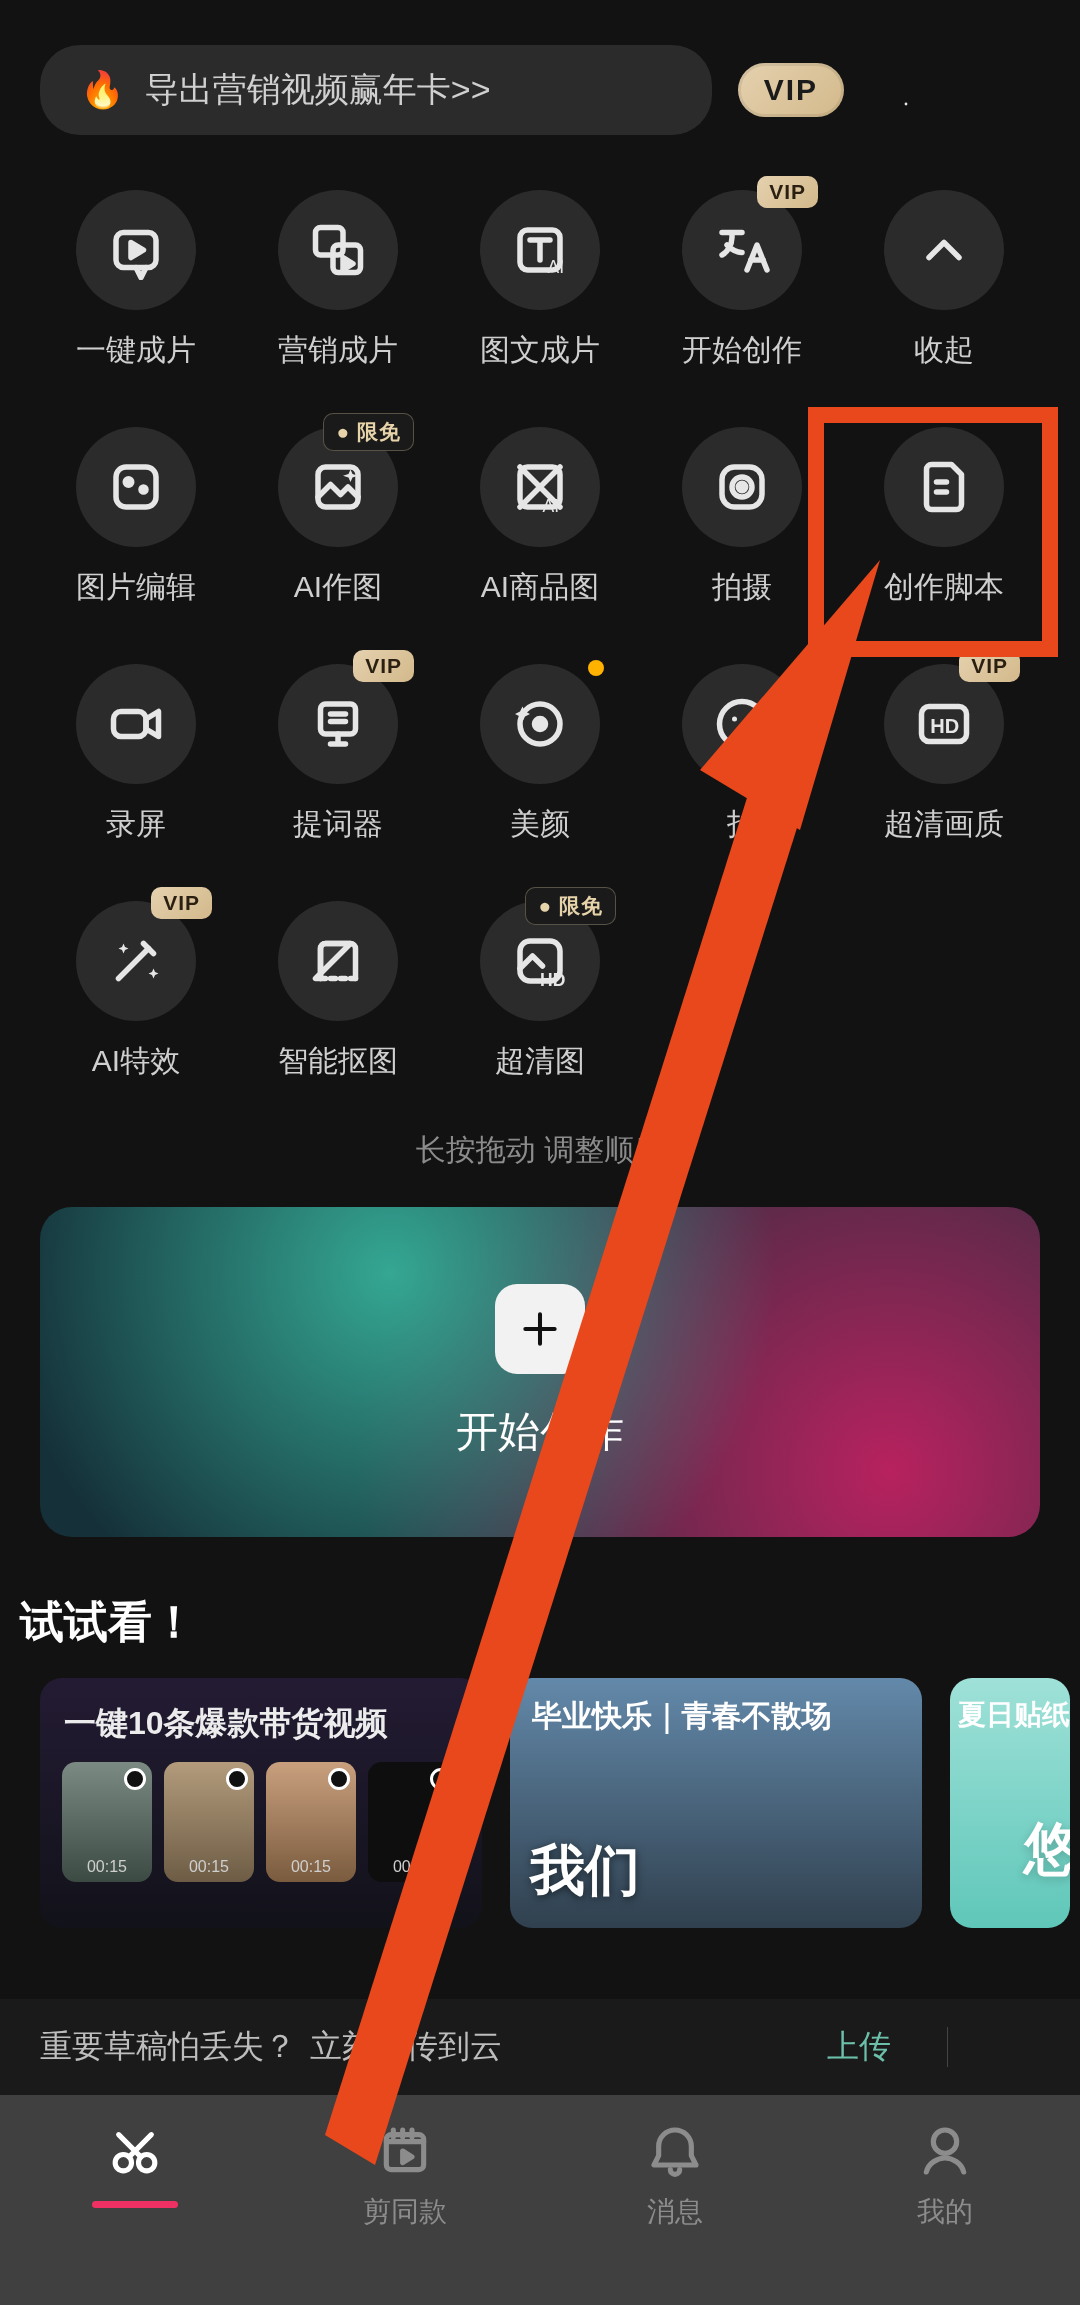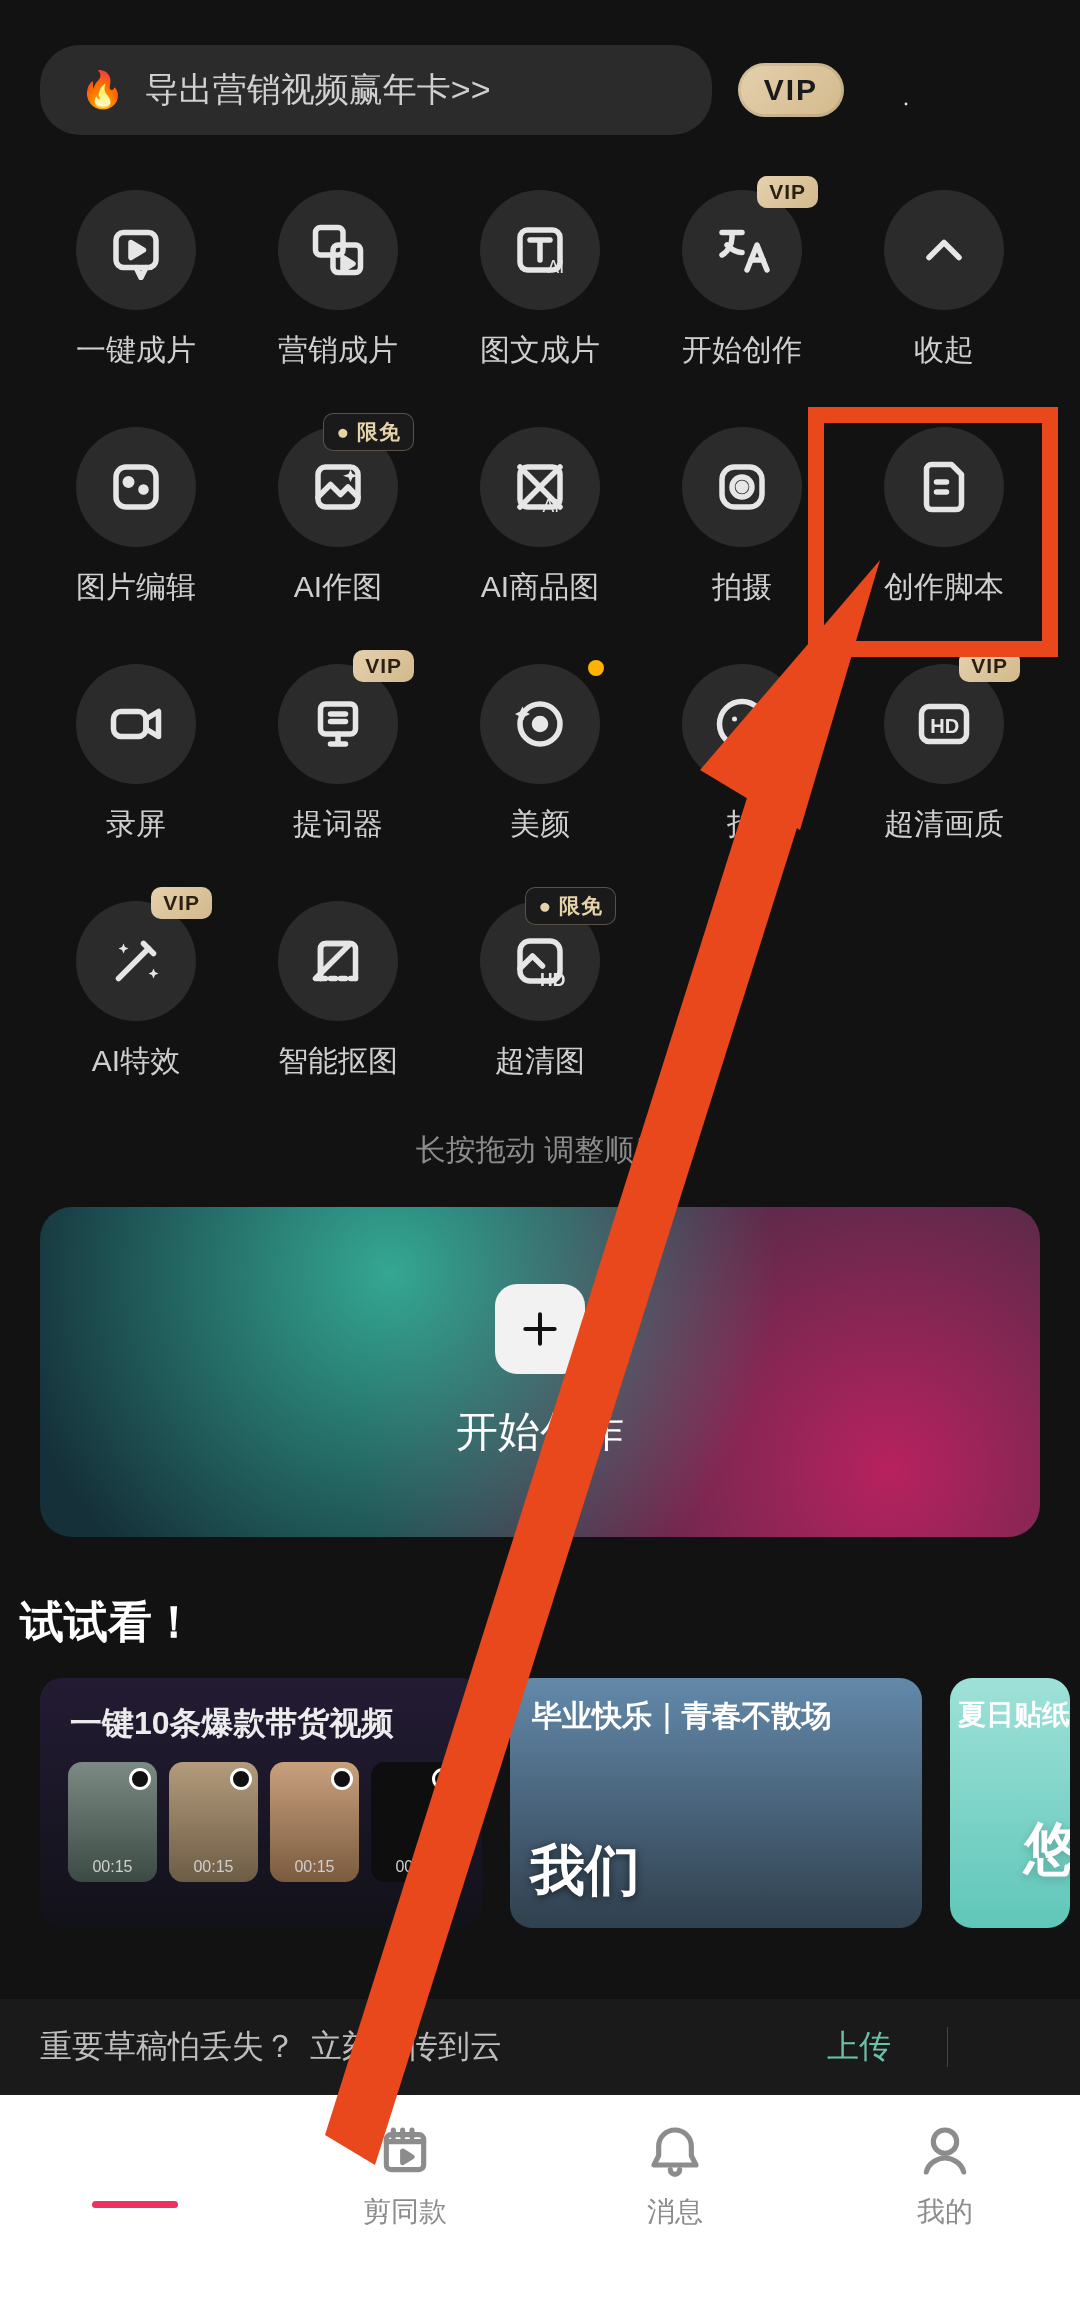--- a/index.html
+++ b/index.html
@@ -37,21 +37,21 @@
   .plus-btn { width: 90px; height: 90px; border-radius: 22px; background: #f2f2f2; display: flex; align-items: center; justify-content: center; }
   .plus-btn svg { width: 44px; height: 44px; stroke: #111; }
   .create-card .lbl2 { font-size: 42px; color: #fff; font-weight: 500; }
 
   
   .try-head { display: flex; align-items: center; justify-content: space-between; padding: 56px 20px 26px; }
   .try-head .title { font-size: 44px; font-weight: 700; color: #fff; }
   .try-head .arrow { color: #ddd; }
 
   .try-row { display: flex; gap: 28px; padding: 0 40px; overflow: hidden; }
-  .card { border-radius: 22px; background: #1d1d1d; height: 250px; position: relative; overflow: hidden; color: #ececec; flex: 0 0 auto; padding-left: 6px; }
+  .card { border-radius: 22px; background: #1d1d1d; height: 250px; position: relative; overflow: hidden; color: #ececec; flex: 0 0 auto; }
   .card1 { width: 442px; background: linear-gradient(180deg,#231b33,#12121a); }
   .card1 .title { font-size: 32px; font-weight: 600; padding: 24px 24px 16px; }
   .card1 .thumbs { display: flex; gap: 12px; padding: 0 22px; }
   .thumb { width: 90px; height: 120px; border-radius: 14px; background: #444; position: relative; overflow: hidden; }
   .thumb .top-dot { position: absolute; right: 6px; top: 6px; width: 22px; height: 22px; border-radius: 12px; background: #111; border: 3px solid #fff; }
   .thumb .tc { position: absolute; bottom: 6px; width: 100%; text-align: center; font-size: 16px; color: #cfcfcf; }
   .thumb.dark { background: #0e0e0e; }
   .card2 { width: 412px; background: linear-gradient(180deg, #6389aa, #30404e); }
   .card2 .w { position: absolute; inset: 0; display:flex; align-items:flex-end; justify-content:flex-start; }
   .card2 .txt { font-size: 55px; font-weight: 700; color: #fff; text-shadow: 0 2px 8px rgba(0,0,0,0.6); padding: 20px; }
@@ -62,21 +62,21 @@
 
   
   .strip { position: absolute; bottom: 210px; left: 0; right: 0; height: 96px; background: #1a1a1a; display: flex; align-items: center; padding: 0 40px; font-size: 32px; color: #bdbdbd; }
   .strip .q { color: #bdbdbd; }
   .strip .right { margin-left: auto; display: flex; align-items: center; gap: 56px; }
   .strip .upload { color: #6cc0a9; font-size: 32px; }
   .strip .close { color: #d6d6d6; }
   .divider { width: 1px; height: 40px; background: #444; }
 
   
-  .nav { position: absolute; bottom: 0; left: 0; right: 0; height: 210px; background: #ffffff; display: flex; align-items: flex-start; padding-top: 28px; }
+  .nav { position: absolute; bottom: 0; left: 0; right: 0; height: 210px; background: #404040; display: flex; align-items: flex-start; padding-top: 28px; }
   .nav .item { flex: 1; display: flex; flex-direction: column; align-items: center; gap: 14px; color: #8c8c8c; }
   .nav .item.active { color: #fff; }
   .nav .item svg { width: 56px; height: 56px; }
   .nav .item .nlbl { font-size: 28px; }
   .nav .active-bar { position: absolute; left: 92px; top: 106px; width: 86px; height: 7px; background: #ee3162; border-radius: 4px; }
 
   
   .anno-box { position: absolute; left: 808px; top: 407px; width: 250px; height: 250px; border: 16px solid #e8481c; }
   .anno-arrow { position: absolute; pointer-events: none; }
 

